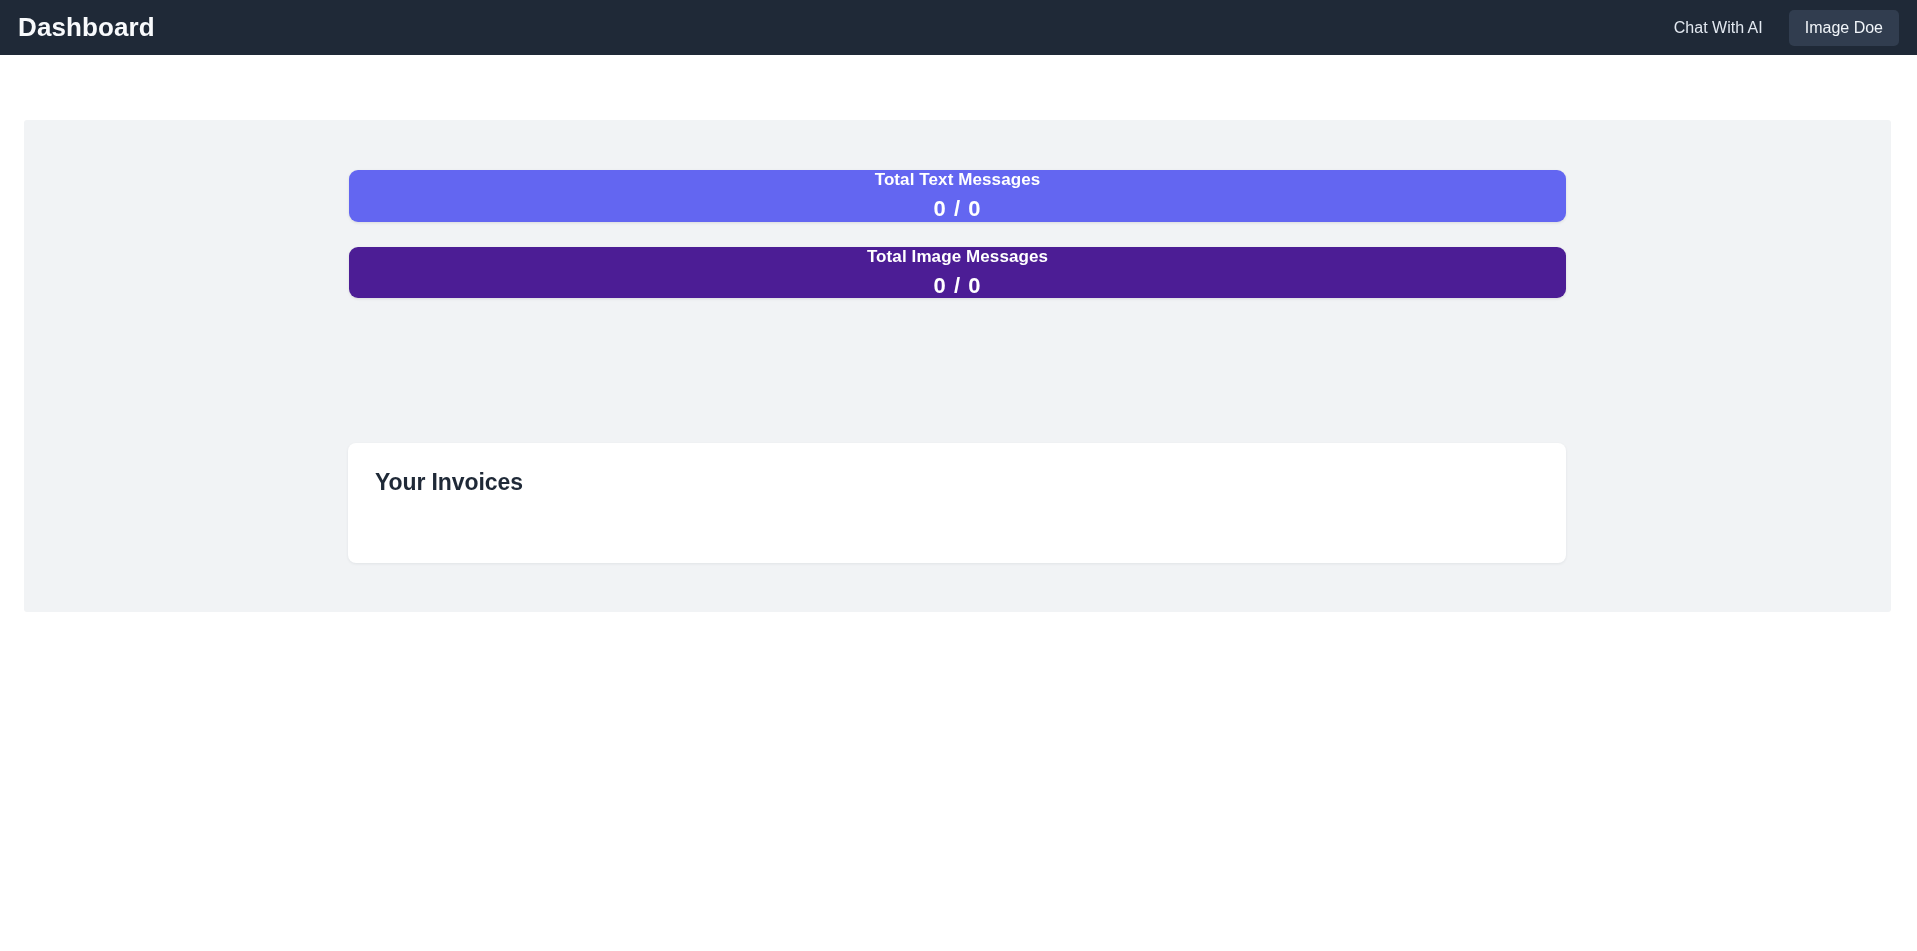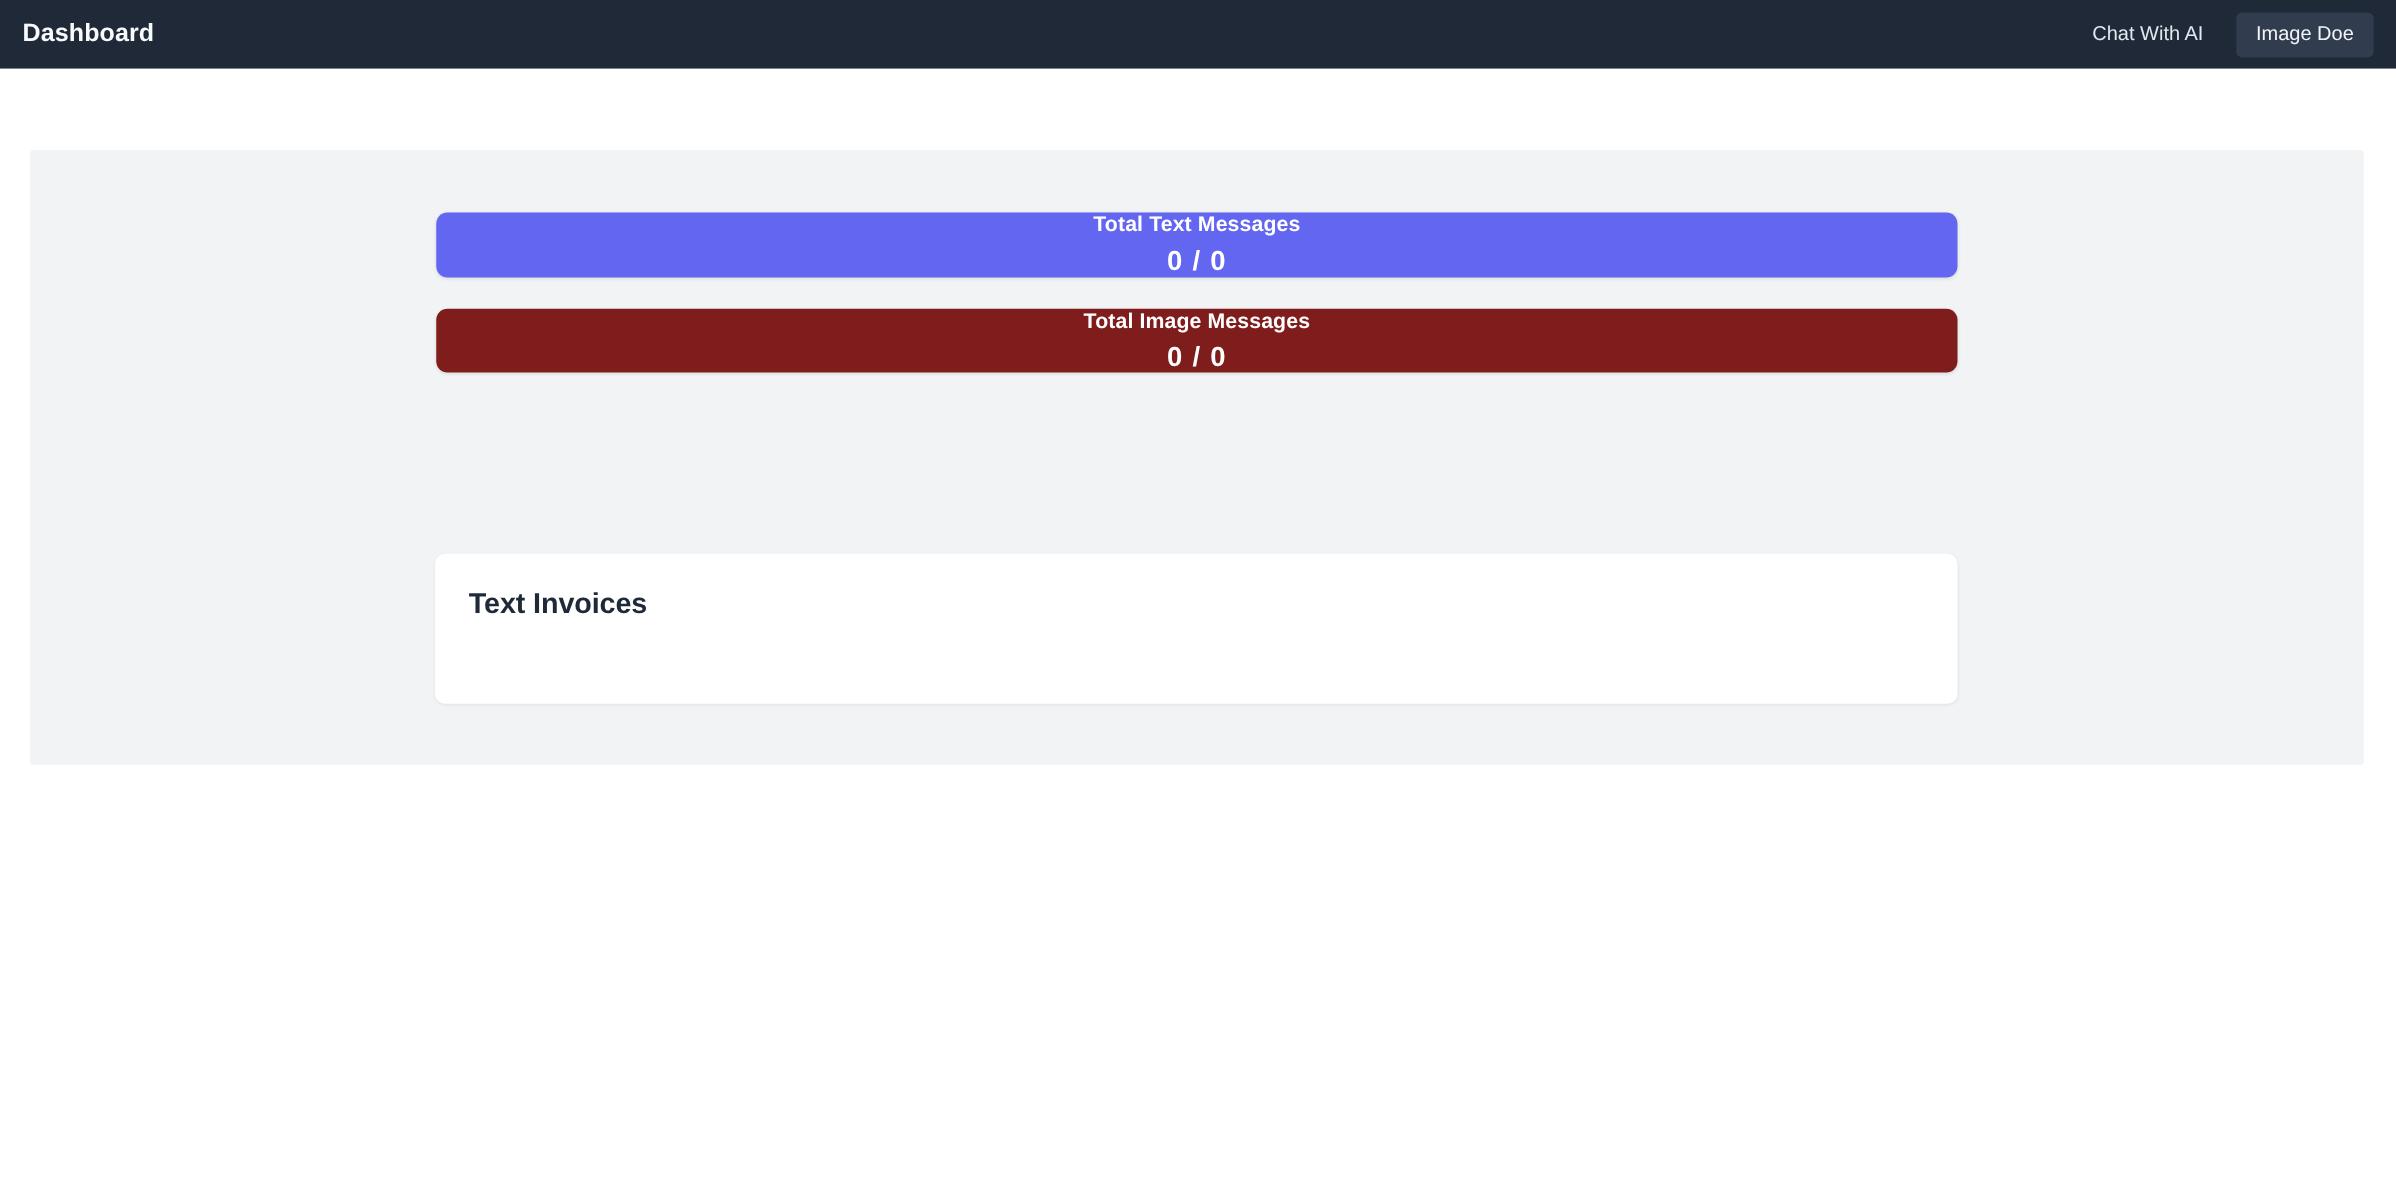--- a/index.html
+++ b/index.html
@@ -27,21 +27,21 @@
     flex: 0 0 55px;
     background: #1f2937;
     display: flex;
     align-items: center;
     justify-content: space-between;
     padding: 0 18px 0 18px;
   }
 
   .header-title {
     color: #f8fafc;
-    font-size: 20px;
+    font-size: 26px;
     font-weight: bold;
     letter-spacing: 0.1px;
   }
 
   .header-right {
     display: flex;
     align-items: center;
     gap: 24px;
   }
 
@@ -98,21 +98,21 @@
     border-radius: 9px;
     display: flex;
     flex-direction: column;
     align-items: center;
     justify-content: center;
     color: #ffffff;
     box-shadow: 0 1px 3px rgba(0,0,0,0.10);
   }
 
   .stat-card.purple { background: #6366f1; }
-  .stat-card.yellow { background: #7f1d1d; }
+  .stat-card.yellow { background: #4c1d95; }
 
   .stat-label {
     font-size: 17px;
     font-weight: bold;
     line-height: 1.2;
     margin-bottom: 7px;
     letter-spacing: 0.1px;
   }
 
   .stat-value {
@@ -192,21 +192,21 @@
 
         <div class="stat-card yellow">
           <div class="stat-label">Total Image Messages</div>
           <div class="stat-value">0 / 0</div>
         </div>
 
       </div>
 
 
       <div class="section-card invoices">
-        <div class="section-title">Text Invoices</div>
+        <div class="section-title">Your Invoices</div>
       </div>
 
     </div>
 
   </div>
 
 
 </div>
 
 </body></html>

